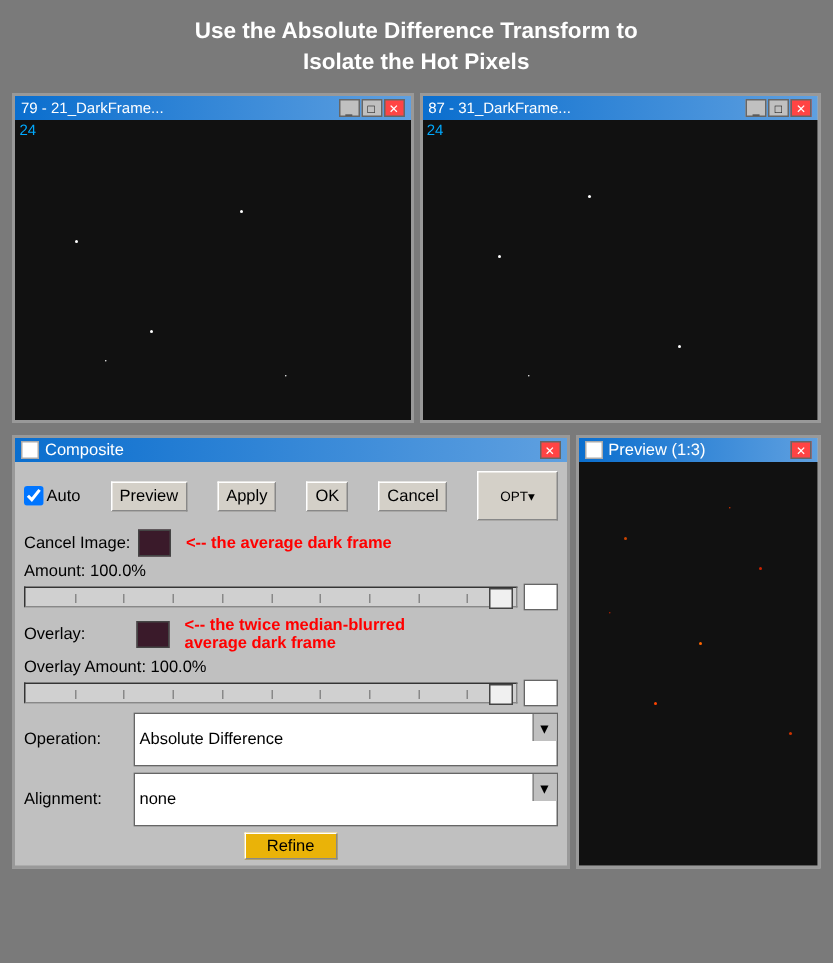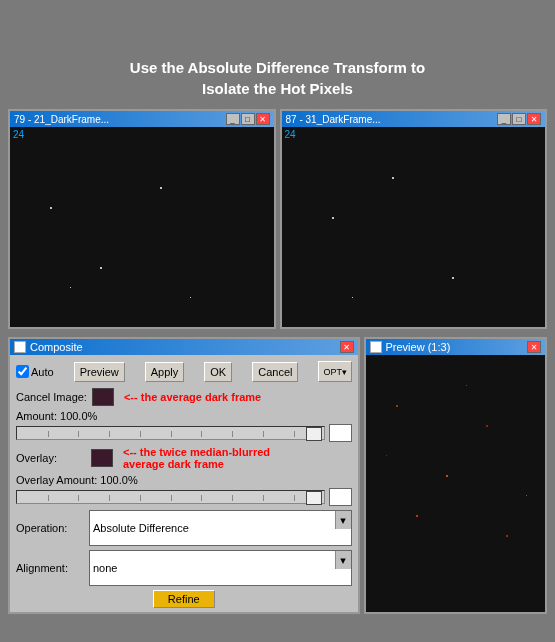--- a/index.html
+++ b/index.html
@@ -14,21 +14,20 @@
     }
 
     
     .page-title {
       text-align: center;
       color: #ffffff;
       font-size: 15px;
       font-weight: bold;
       padding: 10px 20px 8px;
       line-height: 1.4;
-      margin-top: 47px;
     }
 
     
     .top-windows {
       display: flex;
       flex-direction: row;
       gap: 4px;
       padding: 0 8px;
       margin-top: 2px;
     }
@@ -167,24 +166,24 @@
       font-size: 11px;
       cursor: pointer;
       height: 20px;
     }
 
     .opt-btn {
       background: #d4d0c8;
       border: 1px solid #888;
       border-top-color: #fff;
       border-left-color: #fff;
-      padding: 1px 4px;
+      padding: 1px 14px;
       font-size: 9px;
       cursor: pointer;
-      height: 21px;
+      height: 33px;
       display: flex;
       align-items: center;
     }
 
     .field-row {
       display: flex;
       align-items: center;
       gap: 5px;
       margin-bottom: 4px;
     }

